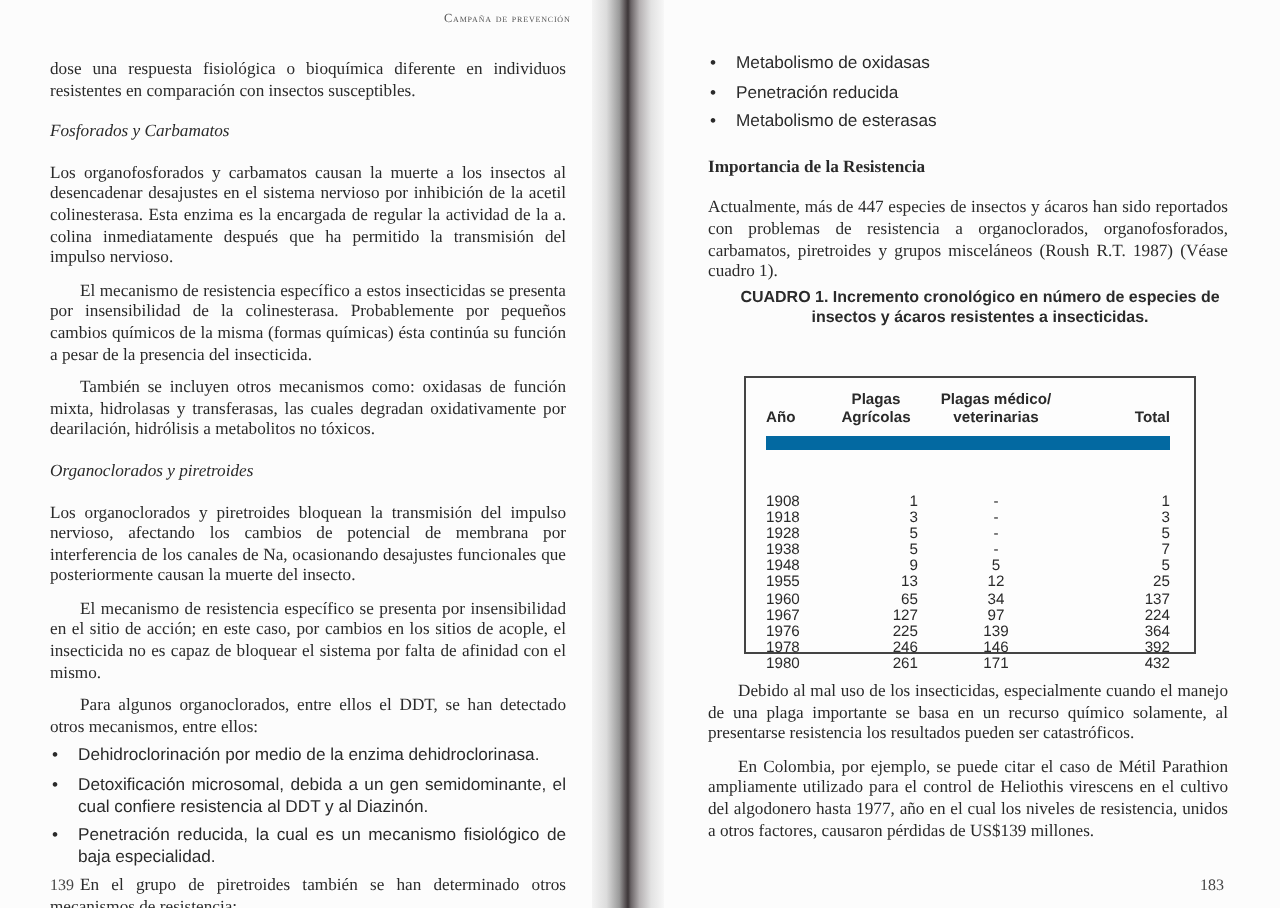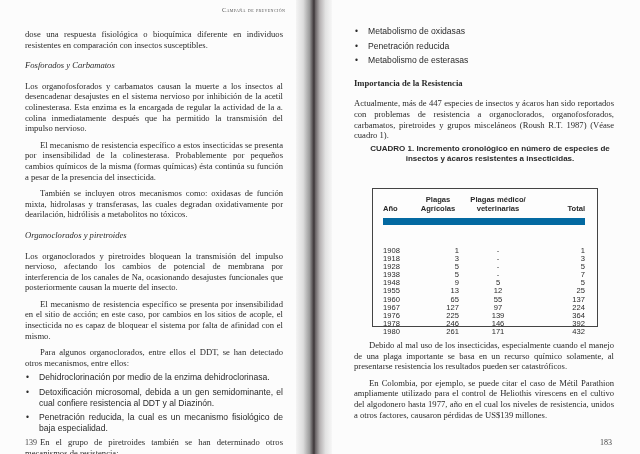--- a/index.html
+++ b/index.html
@@ -160,21 +160,21 @@
       </tr>
       <tr>
         <td class="c-year">1955</td>
         <td class="c-agr">13</td>
         <td class="c-med">12</td>
         <td class="c-tot">25</td>
       </tr>
       <tr>
         <td class="c-year">1960</td>
         <td class="c-agr">65</td>
-        <td class="c-med">55</td>
+        <td class="c-med">34</td>
         <td class="c-tot">137</td>
       </tr>
       <tr>
         <td class="c-year">1967</td>
         <td class="c-agr">127</td>
         <td class="c-med">97</td>
         <td class="c-tot">224</td>
       </tr>
       <tr>
         <td class="c-year">1976</td>

